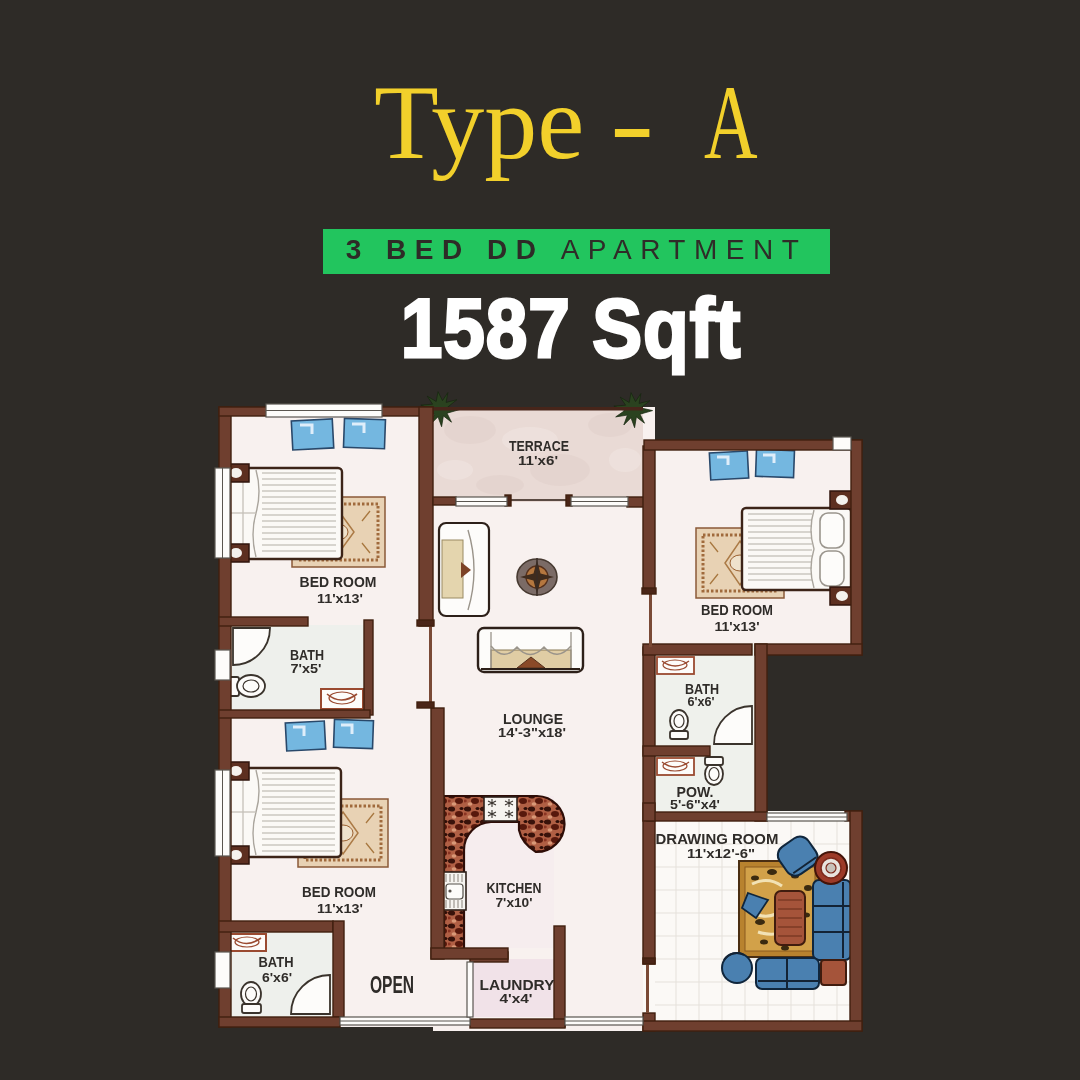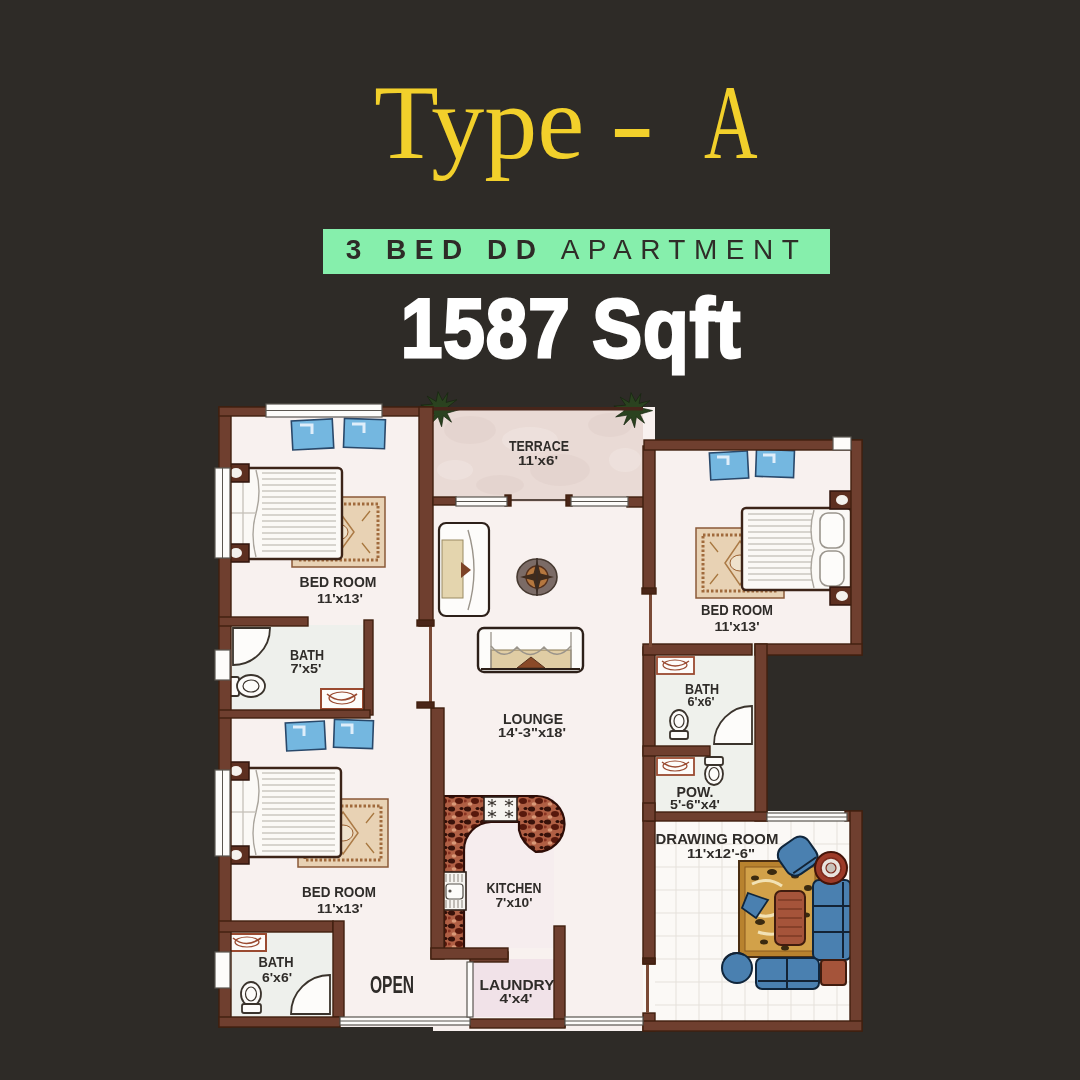--- a/index.html
+++ b/index.html
@@ -3,21 +3,21 @@
 <meta charset="utf-8">
 <style>
   html,body{margin:0;padding:0;width:1080px;height:1080px;background:#2e2b27;overflow:hidden;}
   .abs{position:absolute;}
   #title{left:0;top:70px;width:892px;height:120px;
     font-family:"Liberation Serif",serif;font-size:106px;line-height:1;color:#f2d02b;}
   #title span{position:absolute;transform-origin:0 0;}
   #w1{left:374px;}
   #w2{left:610px;transform:scaleX(1.25);}
   #w3{left:704px;transform:scaleX(0.70);}
-  #band{left:323px;top:229px;width:507px;height:45px;background:#86efac;
+  #band{left:323px;top:229px;width:507px;height:45px;background:#22c55e;
     font-family:"Liberation Sans",sans-serif;font-weight:bold;font-size:28px;
     letter-spacing:8.5px;text-align:center;line-height:42px;color:#2e2b27;white-space:nowrap;}
   #band .w{color:#2f2c28;font-weight:normal;}
   #sqft{left:0;top:286px;width:1080px;text-align:center;color:#ffffff;
     font-family:"Liberation Sans",sans-serif;font-weight:bold;font-size:84px;line-height:1;letter-spacing:1px;transform:translateX(31px) scaleX(0.89);-webkit-text-stroke:3px #ffffff;}
   svg{position:absolute;left:0;top:0;}
   text{font-family:"Liberation Sans",sans-serif;font-weight:bold;fill:#2f2c29;}
 </style>
 </head>
 <body>

